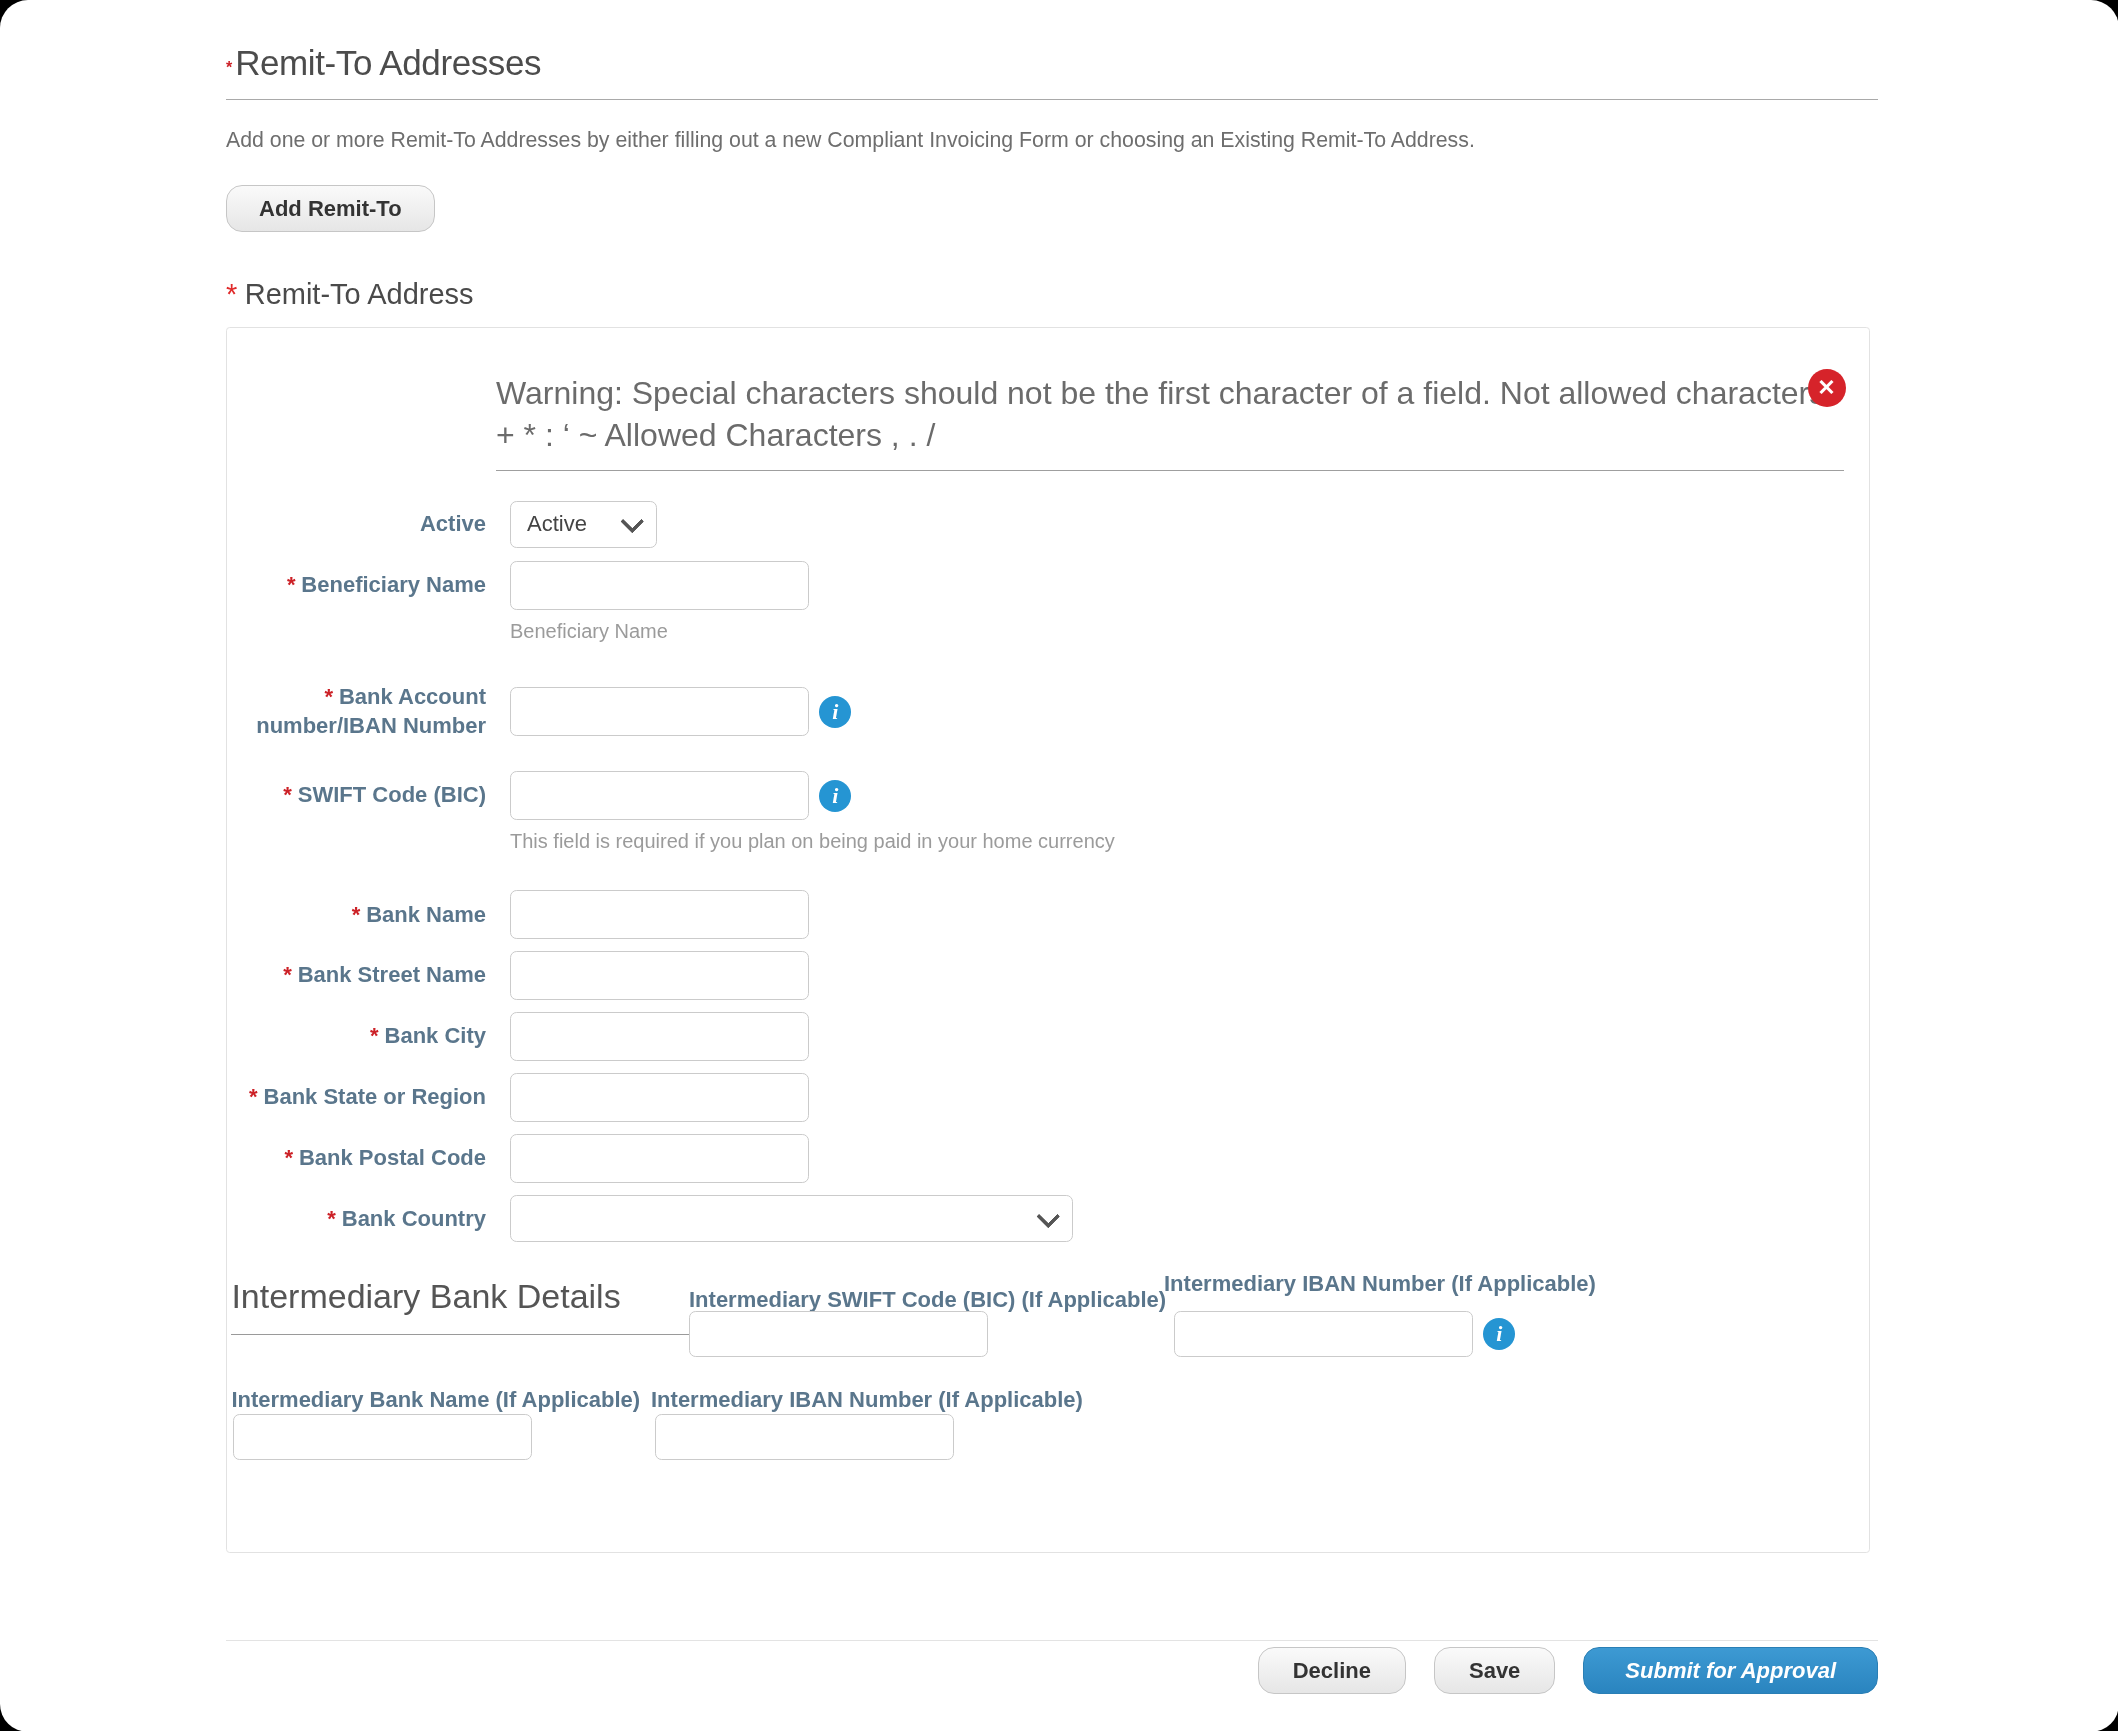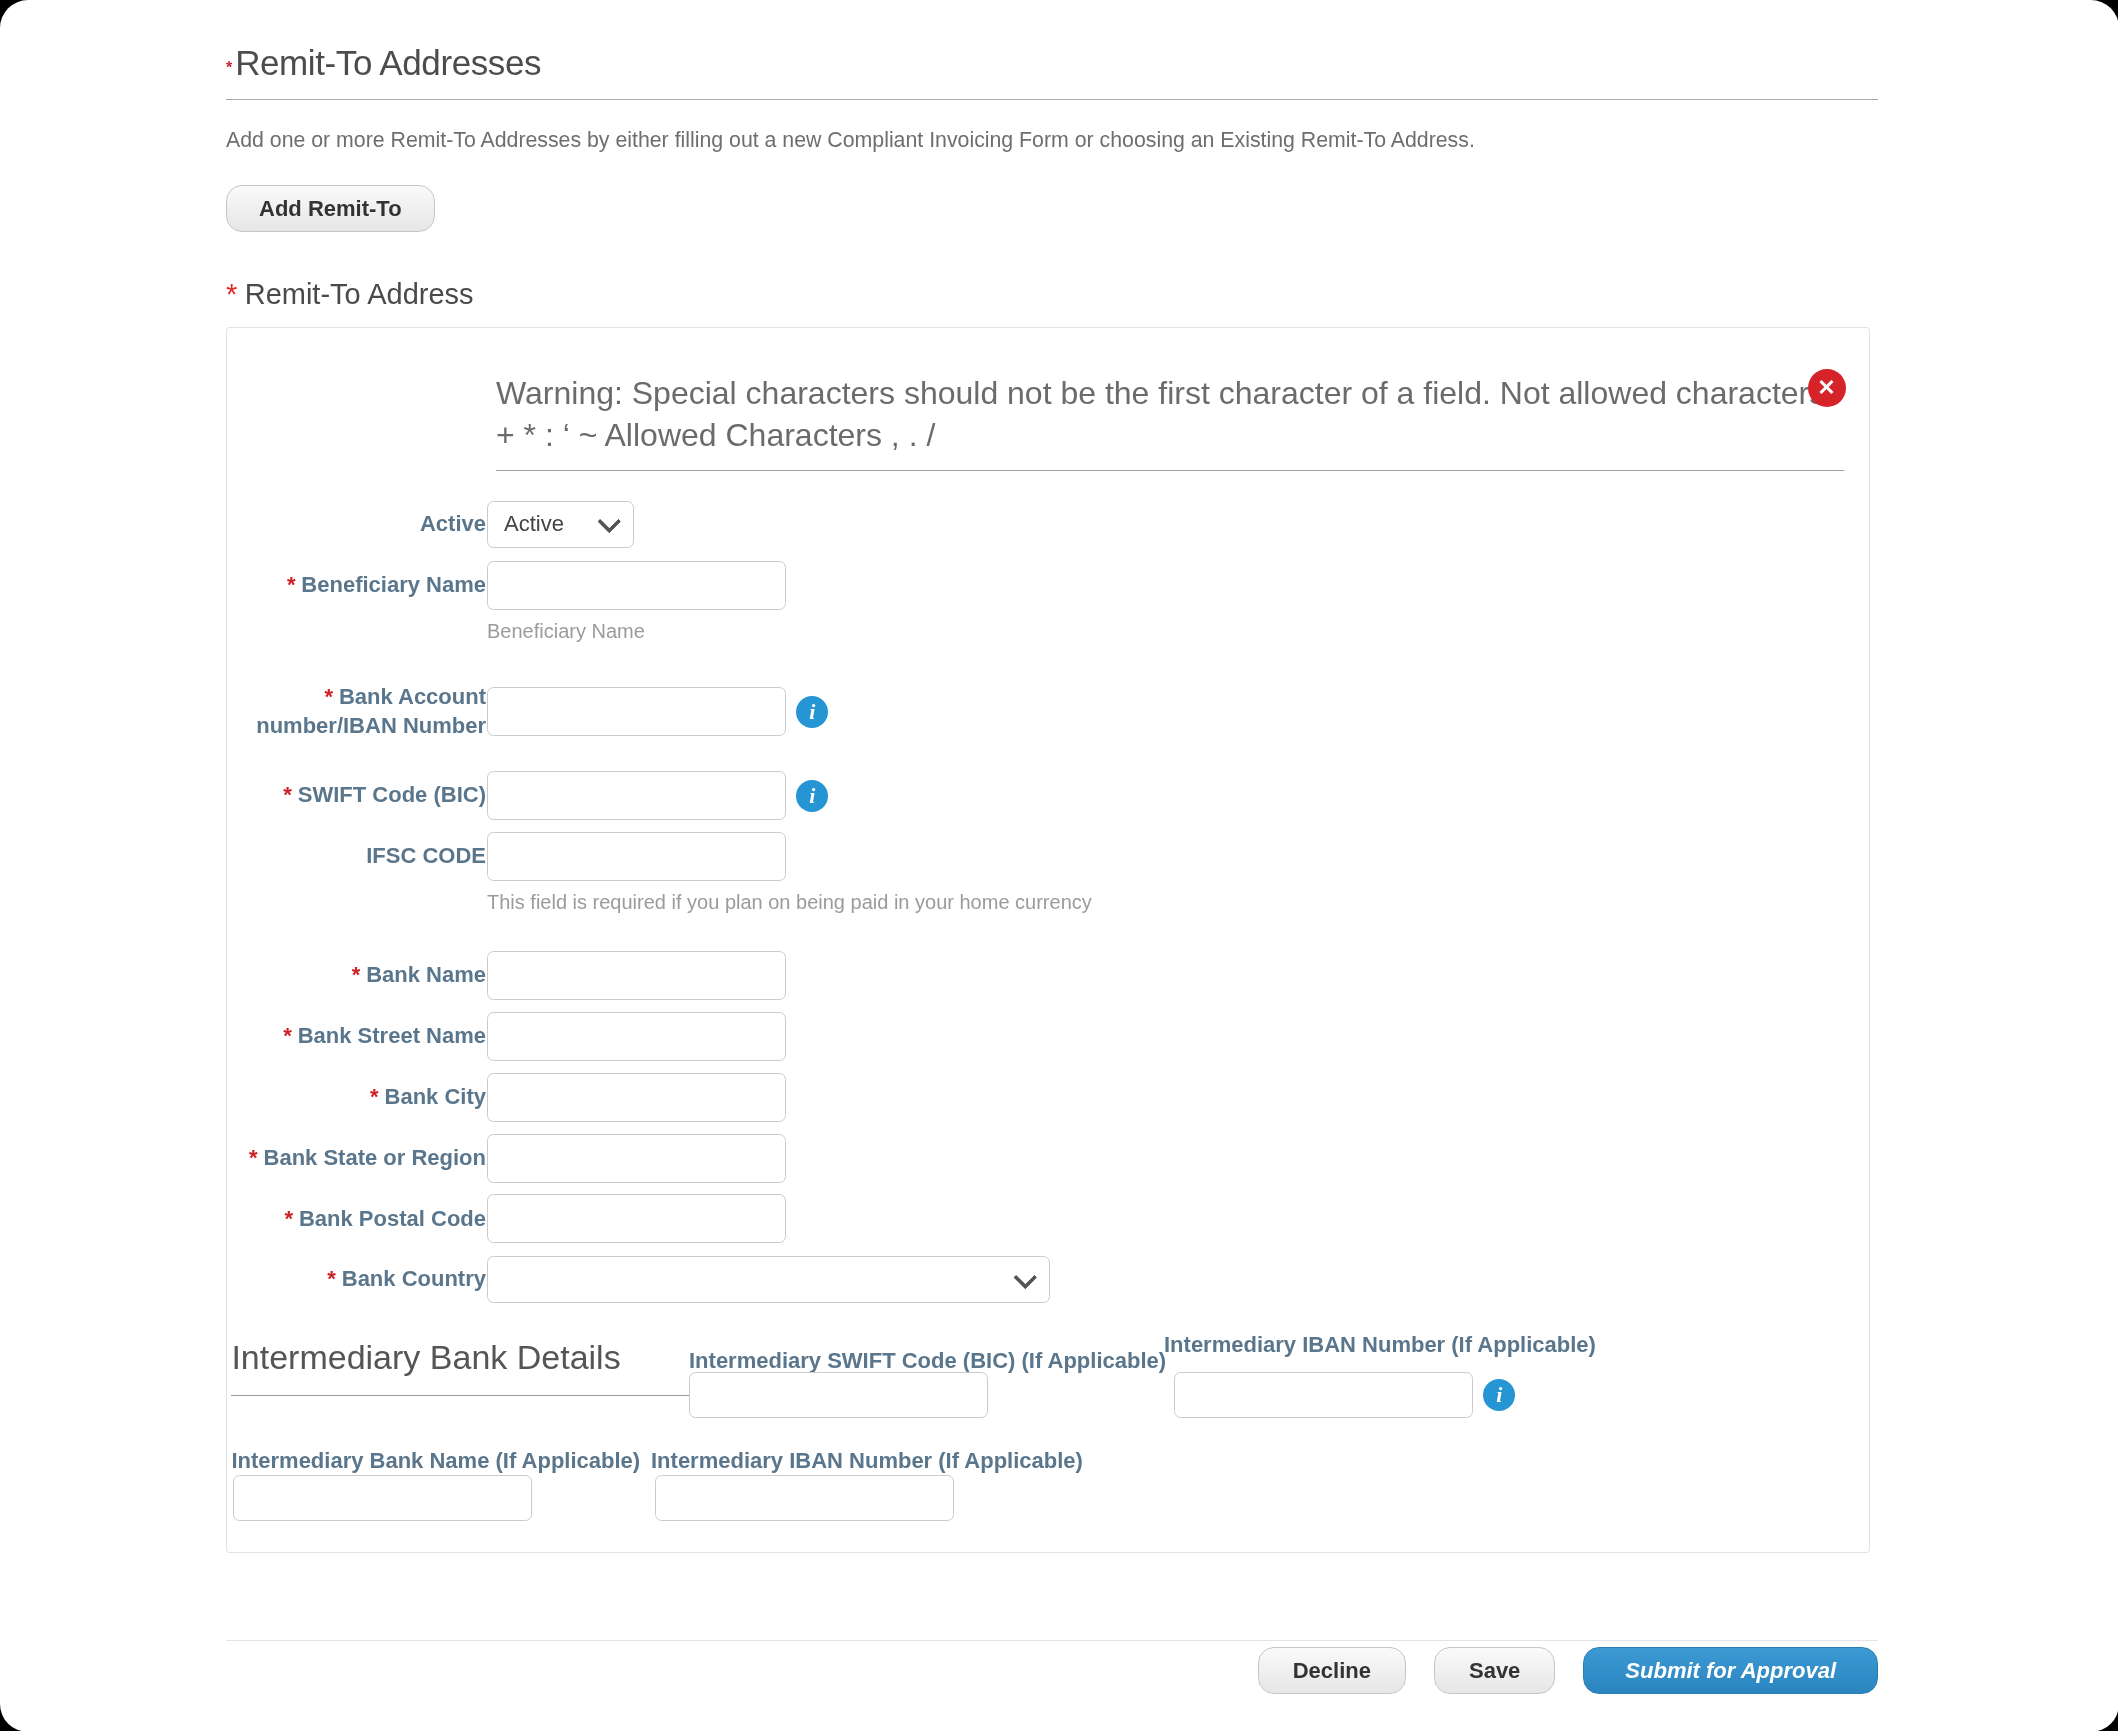--- a/index.html
+++ b/index.html
@@ -28,21 +28,21 @@
   .form-box{position:relative;margin-top:16px;width:1644px;height:1226px;box-sizing:border-box;
             border:1.5px solid #e2e2e2;border-radius:3.7px;background:#fff;}
   .warning-block{margin:44px 22px 0 269px;width:1348px;box-sizing:border-box;
                  font-size:32px;line-height:1.32;color:#6b6b6b;font-weight:300;
                  padding-bottom:13.2px;border-bottom:1.5px solid #9f9f9f;}
   .close-btn{position:absolute;top:41px;right:23.5px;width:38px;height:38px;border:none;border-radius:50%;
              background:#d6232a;color:#fff;font-size:22px;font-weight:bold;display:flex;align-items:center;
              justify-content:center;cursor:pointer;padding:0;line-height:1;}
 
   .rows{margin-top:29px;}
-  .row{display:grid;grid-template-columns:259px 1fr;column-gap:1px;align-items:center;margin-bottom:11.8px;min-height:49px;}
+  .row{display:grid;grid-template-columns:259px 1fr;column-gap:24px;align-items:center;margin-bottom:11.8px;min-height:49px;}
   .row.helper-row{min-height:0;margin-top:-1.5px;margin-bottom:40px;}
   .row.helper-row.tall{margin-bottom:37px;}
   .row.acct{margin-bottom:31px;}
   .lbl{text-align:right;font-size:22px;font-weight:bold;color:#5a768c;line-height:1.3;}
   .req{color:#cc2127;margin-right:5.9px;}
   .fld{display:flex;align-items:center;gap:10.3px;}
   .tin{width:299px;height:49px;box-sizing:border-box;border:1.5px solid #cbcbcb;border-radius:6.6px;
        font-size:22px;padding:0 11.8px;color:#333;background:#fff;outline:none;font-family:inherit;}
   .helper{font-size:20px;color:#9b9b9b;}
   .select{height:47px;box-sizing:border-box;border:1.5px solid #cbcbcb;border-radius:6.6px;background:#fff;
@@ -125,26 +125,20 @@
         </div>
 
         <div class="row">
           <div class="lbl"><span class="req">*</span><span>SWIFT Code (BIC)</span></div>
           <div class="fld">
             <input type="text" class="tin" style="">
             <span class="info-icon">i</span>
           </div>
         </div>
 
-        <div class="row">
-          <div class="lbl"><span>IFSC CODE</span></div>
-          <div class="fld">
-              <input type="text" class="tin" style="">
-            </div>
-        </div>
         <div class="row helper-row tall">
           <div class="lbl"></div>
           <div class="helper">This field is required if you plan on being paid in your home currency</div>
         </div>
 
         <div class="row">
           <div class="lbl"><span class="req">*</span><span>Bank Name</span></div>
           <div class="fld">
               <input type="text" class="tin" style="">
             </div>

